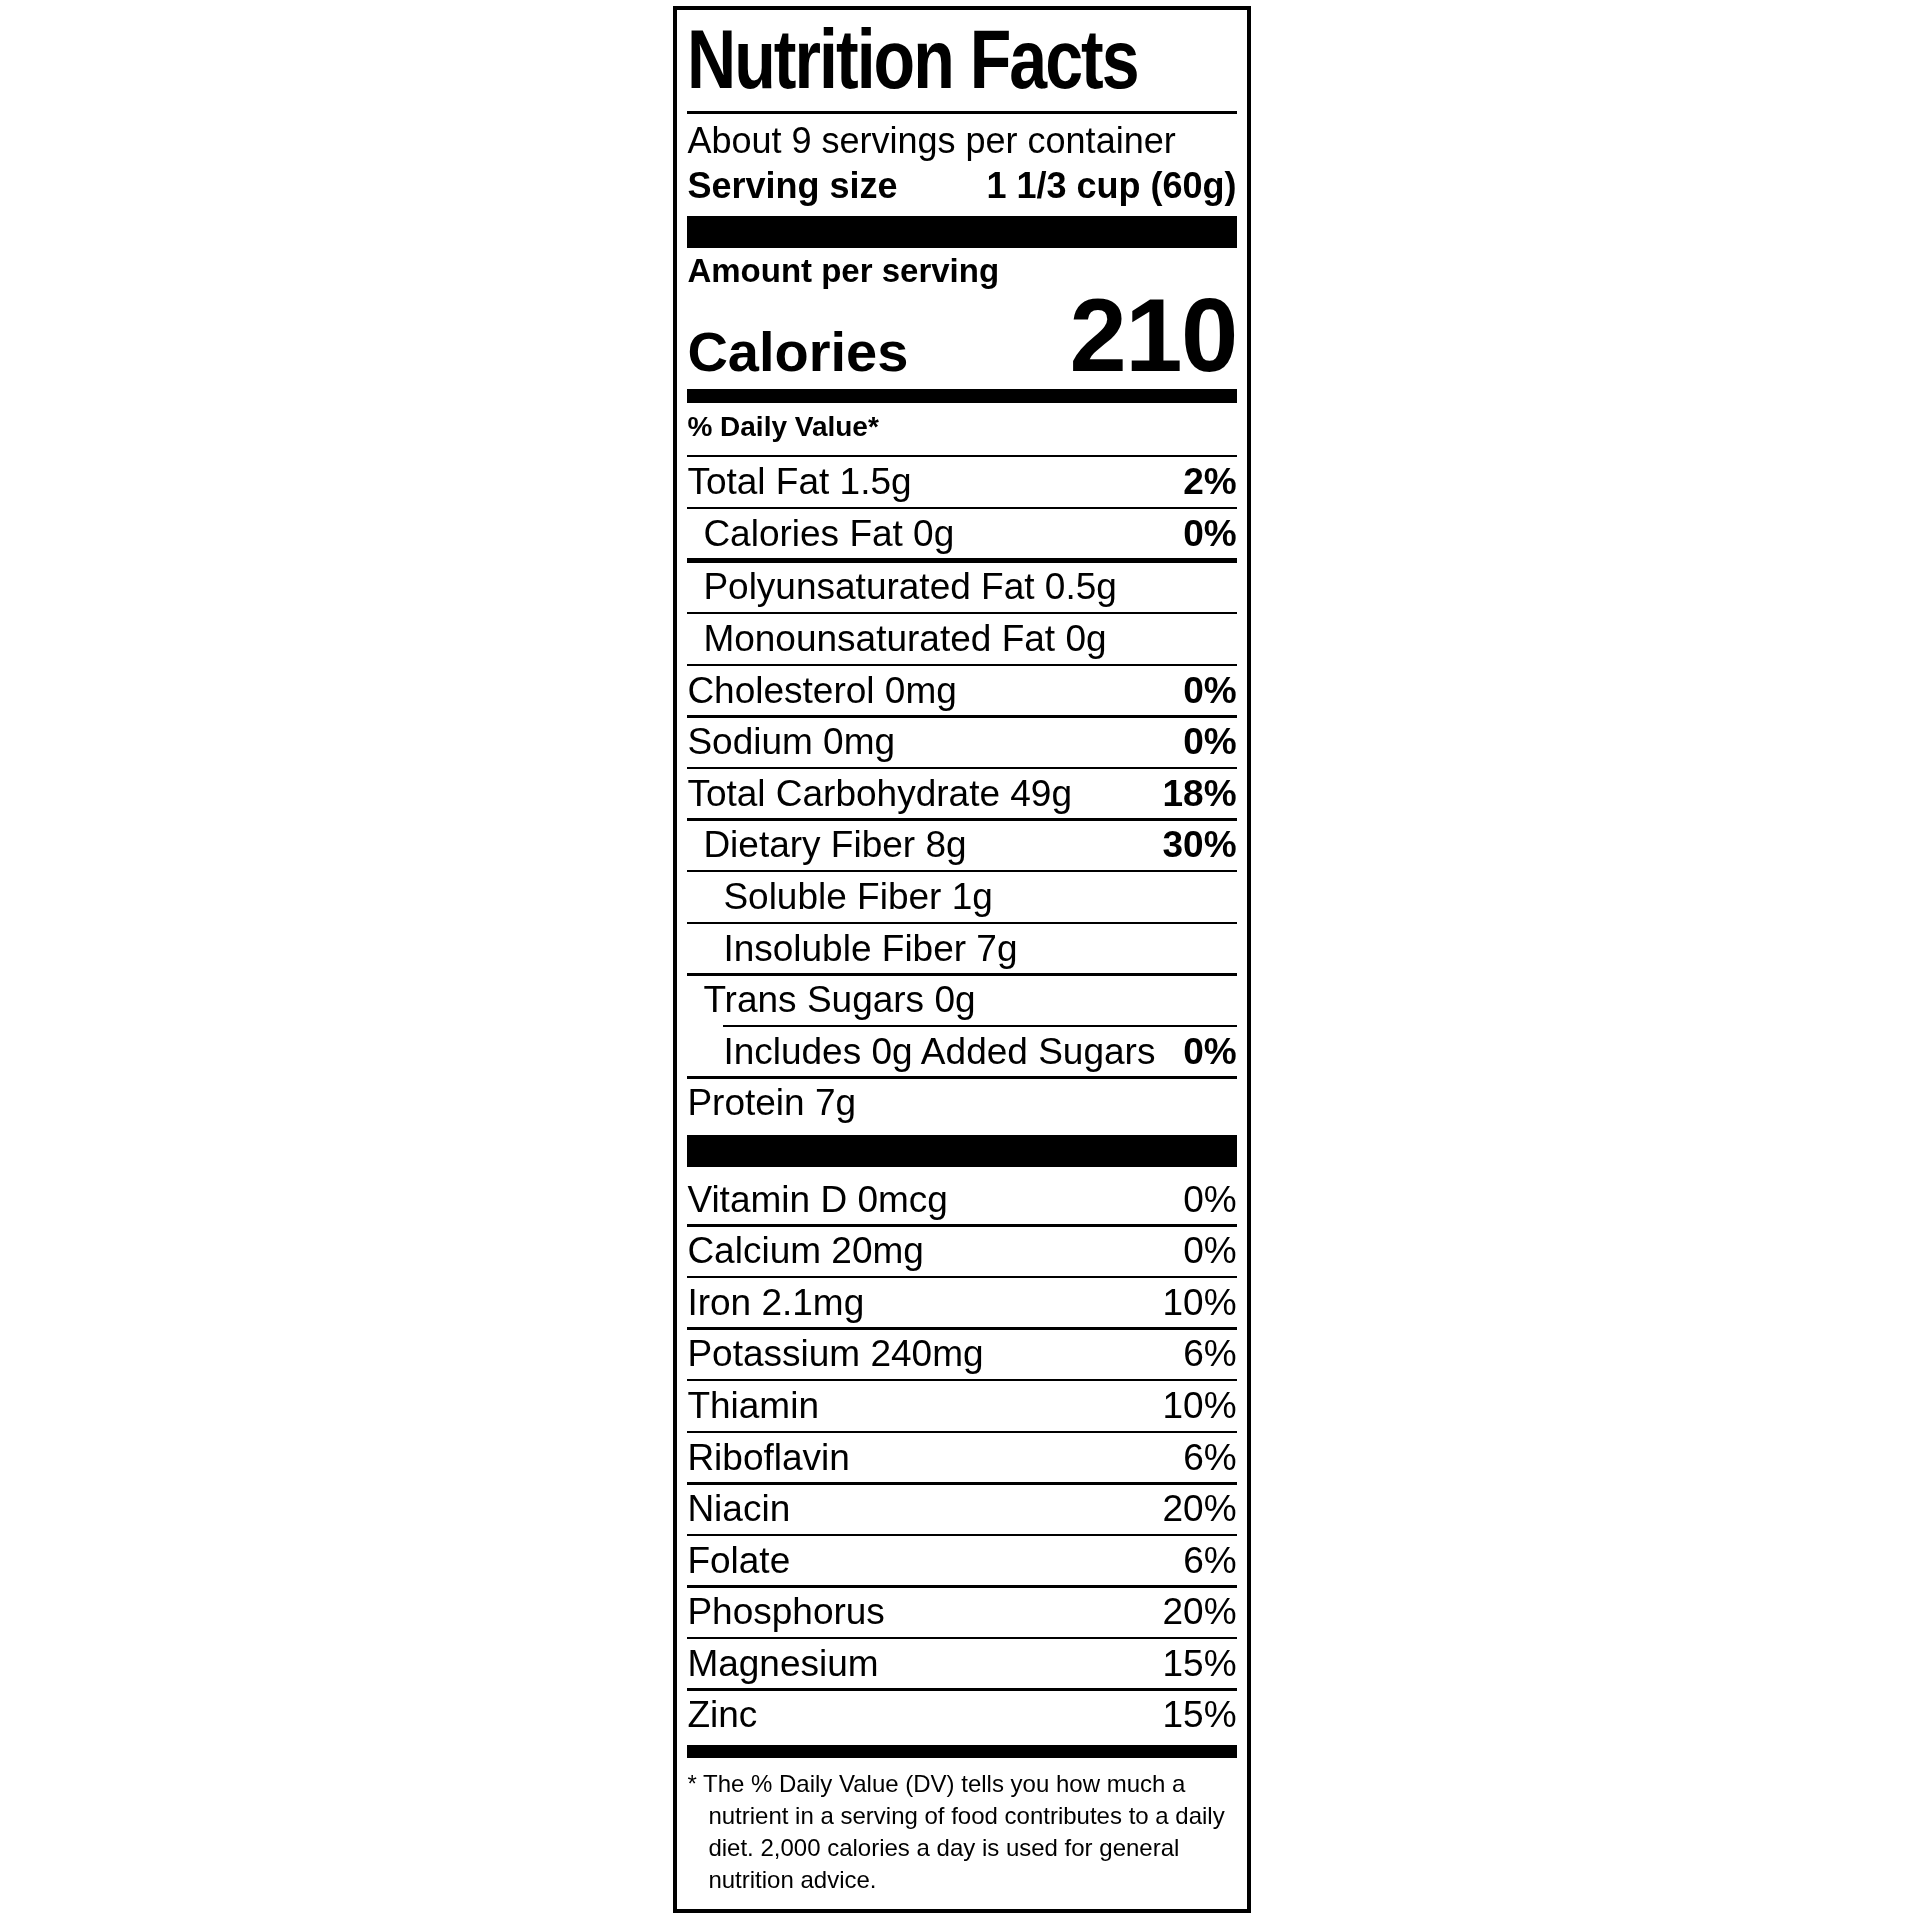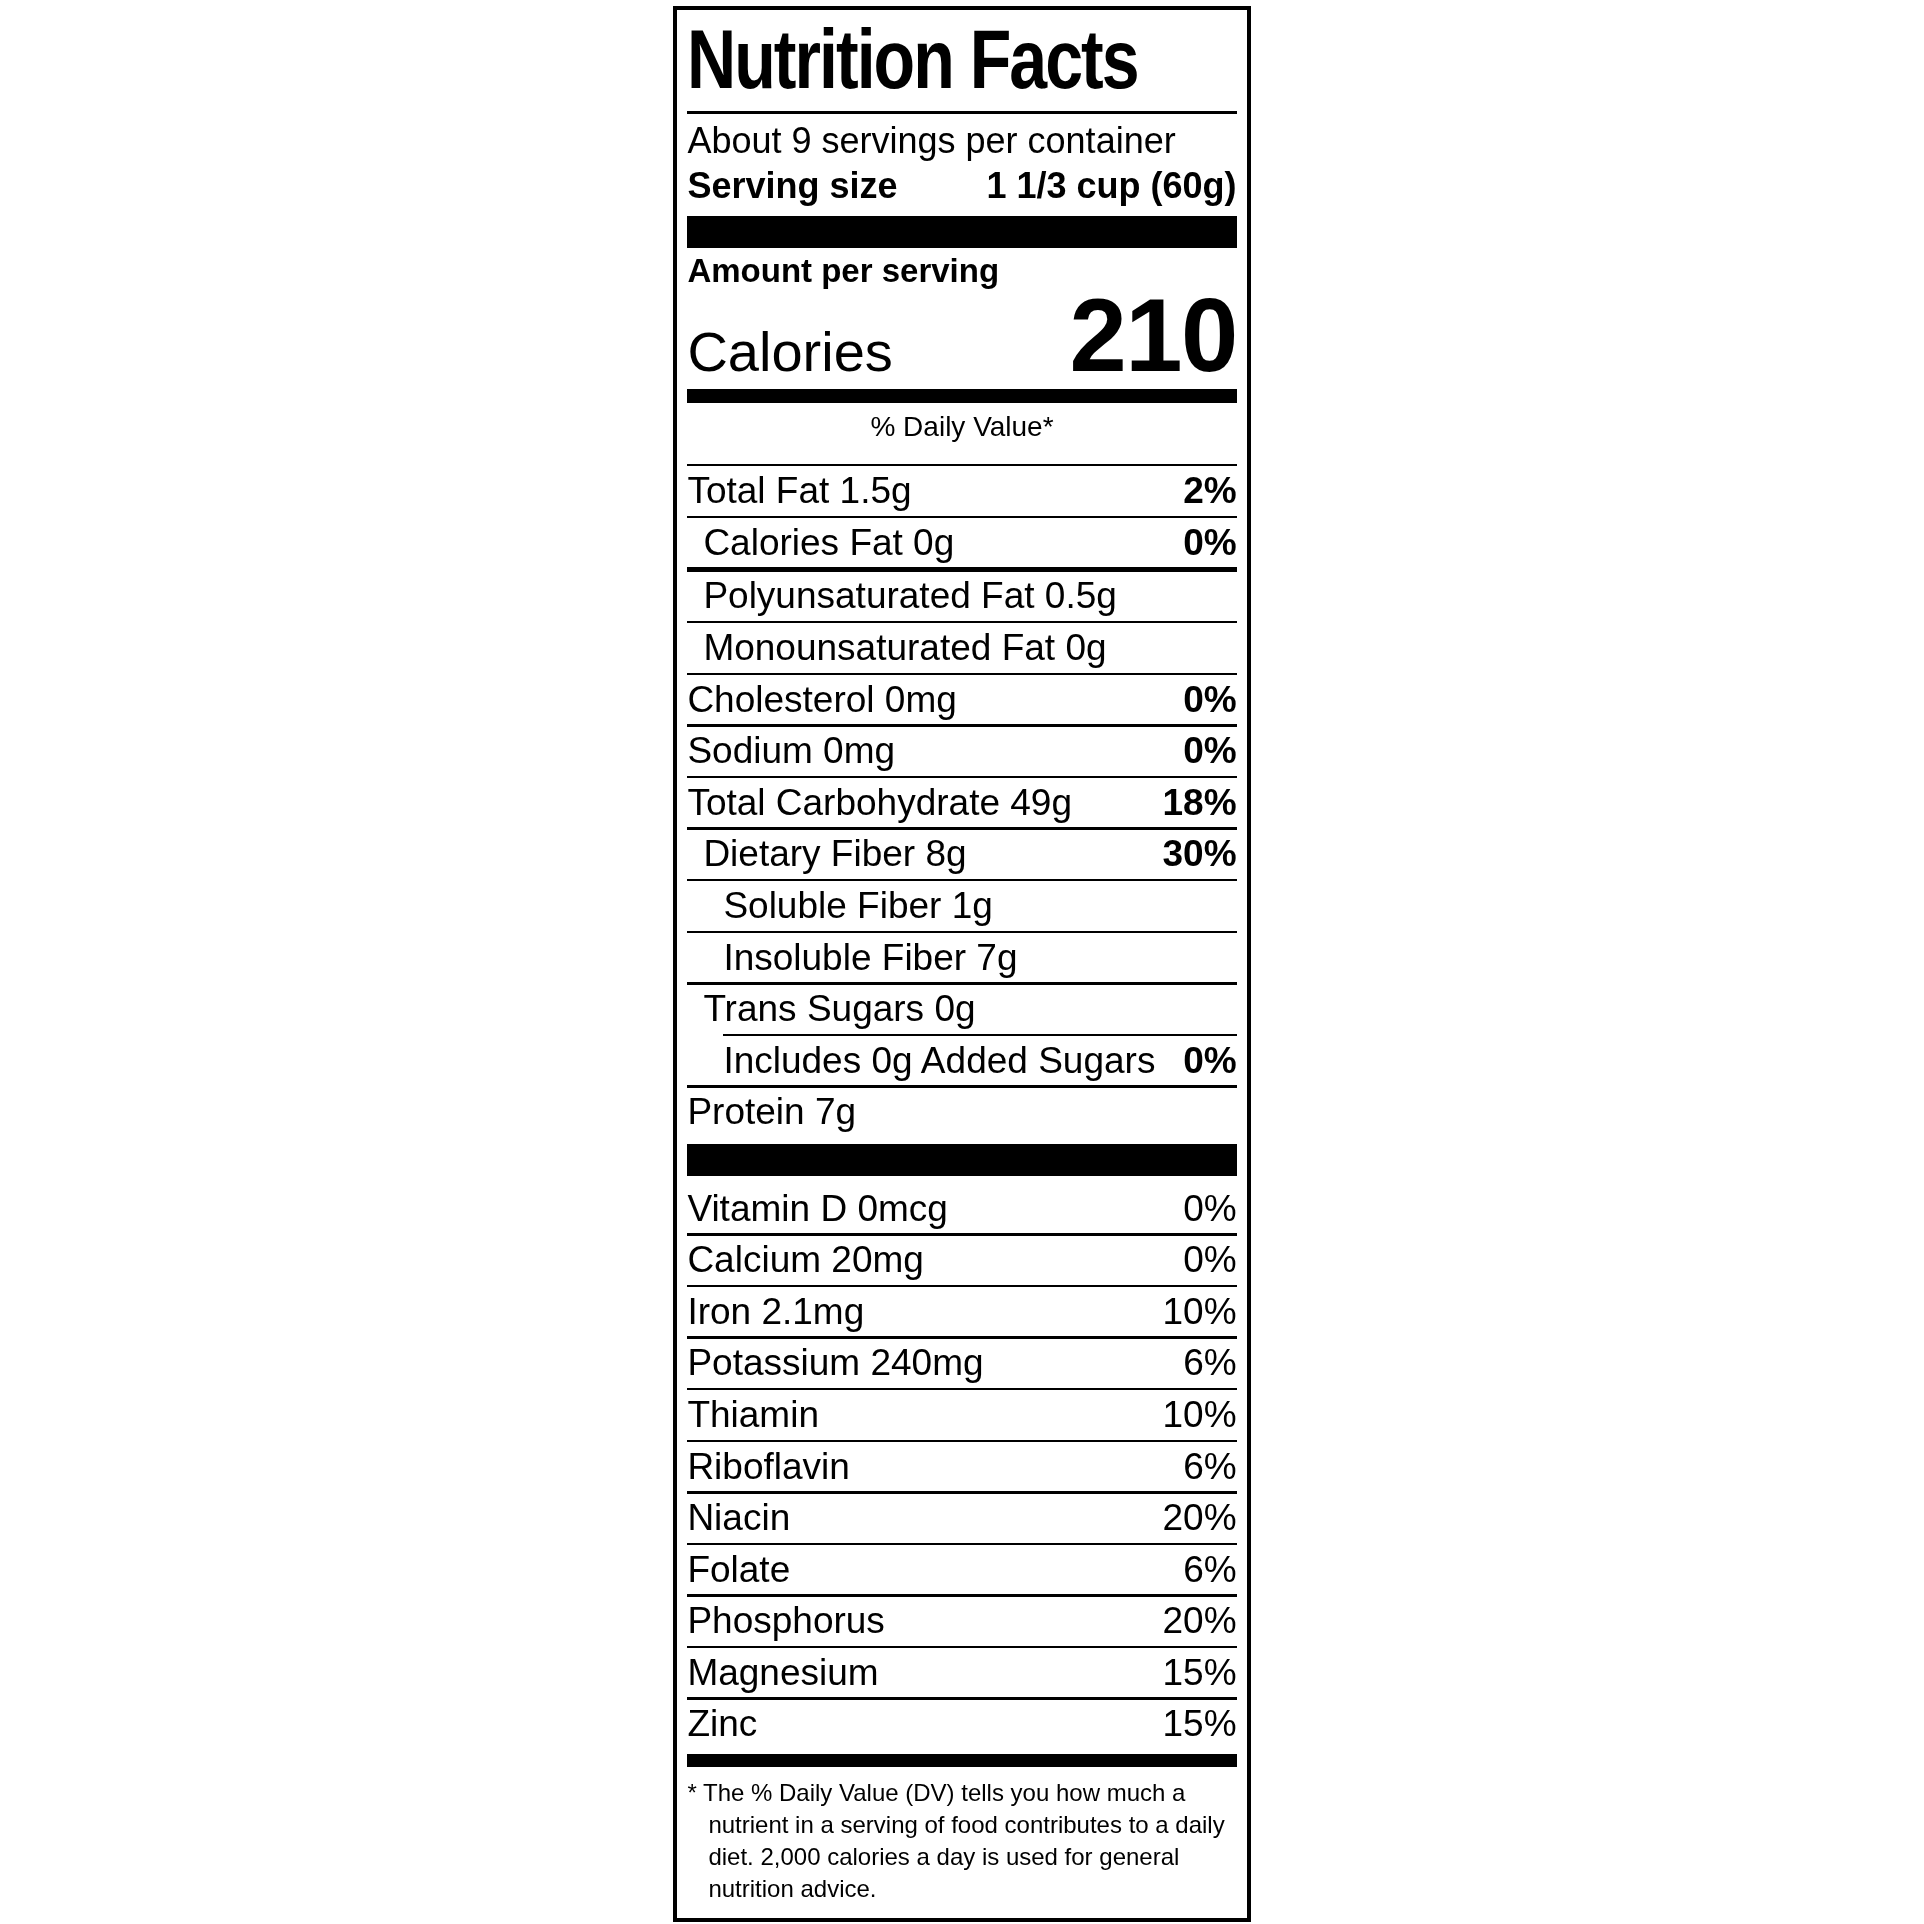--- a/index.html
+++ b/index.html
@@ -18,24 +18,24 @@
     transform:scaleX(0.82);transform-origin:0 50%;white-space:nowrap;
     margin-top:1.6px;
   }
   .title-rule{height:3.2px;background:#000;margin:8px 0 4.8px}
   .servings{font-size:36px;line-height:43px}
   .serving-row{display:flex;justify-content:space-between;align-items:flex-end;
     font-weight:bold;font-size:36px;line-height:47px}
   .bar-thick{height:32px;background:#000;margin:7.2px 0 8px}
   .aps{font-weight:bold;font-size:33px;line-height:30.5px;margin-top:3.2px}
   .cal-row{display:flex;justify-content:space-between;align-items:baseline}
-  .cal-word{font-weight:normal;font-size:56px;line-height:1}
+  .cal-word{font-weight:bold;font-size:56px;line-height:1}
   .cal-num{font-weight:bold;font-size:103px;line-height:.95;letter-spacing:-1.6px}
   .bar-med{height:13.6px;background:#000;margin:4.8px 0 0}
-  .dv-head{text-align:center;font-weight:normal;font-size:28px;padding:8px 0 21px}
+  .dv-head{text-align:left;font-weight:bold;font-size:28px;padding:8px 0 12px}
   .rule{height:2.4px;background:#000}
   .rule.indented{margin-left:36px}
   .nrow{display:flex;justify-content:space-between;align-items:flex-end;
     font-size:37px;line-height:38px;padding:5.6px 0}
   .nname{white-space:nowrap}
   .nname .b{font-weight:normal}
   .nname .i{font-style:italic}
   .ind1{padding-left:16px}
   .ind2{padding-left:36px}
   .npct{white-space:nowrap}

